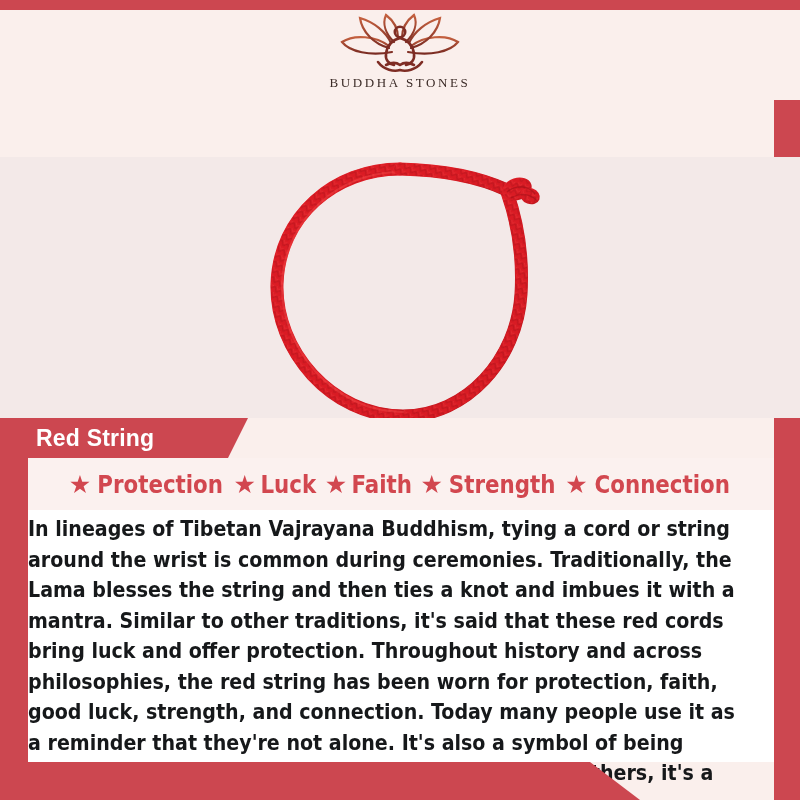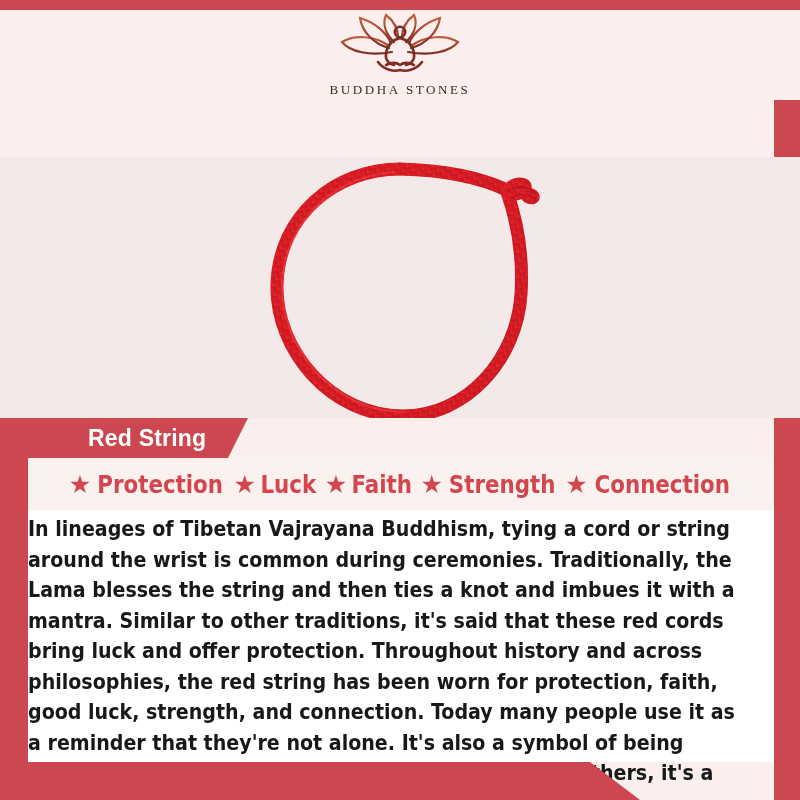--- a/index.html
+++ b/index.html
@@ -63,21 +63,21 @@
     align-items: center;
     justify-content: flex-start;
   }
   .logo-mark {
     margin-top: 2px;
     width: 132px;
     height: 62px;
     display: block;
   }
   .logo-text {
-    margin-top: 8px;
+    margin-top: 1px;
     font-family: "Liberation Serif", serif;
     font-size: 13px;
     letter-spacing: 2.6px;
     color: #3A2A26;
   }
 
   
   .title-banner {
     position: absolute;
     left: 155px; top: 103px;
@@ -116,21 +116,21 @@
   .ribbon {
     position: absolute;
     left: 0; top: 418px;
     width: 248px; height: 40px;
     background: #CC4750;
     clip-path: polygon(0 0, 248px 0, 228px 40px, 0 40px);
     display: flex;
     align-items: center;
   }
   .ribbon-text {
-    margin-left: 88px;
+    margin-left: 36px;
     color: #ffffff;
     font-weight: bold;
     font-size: 23px;
     letter-spacing: 0.2px;
   }
   .ribbon-strip-bg {
     position: absolute;
     left: 0; top: 418px;
     width: 800px; height: 40px;
     background: #F3E9E8;

